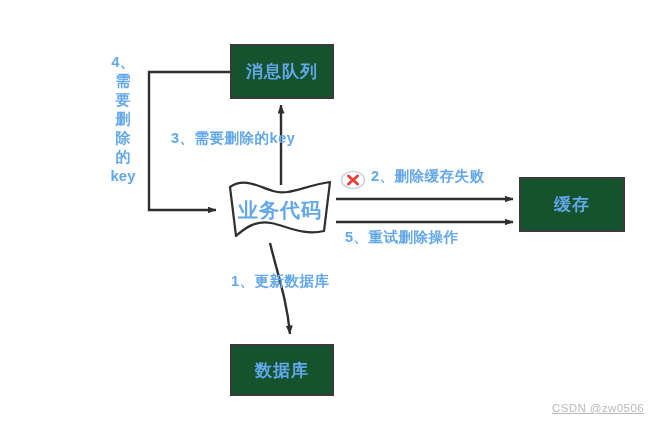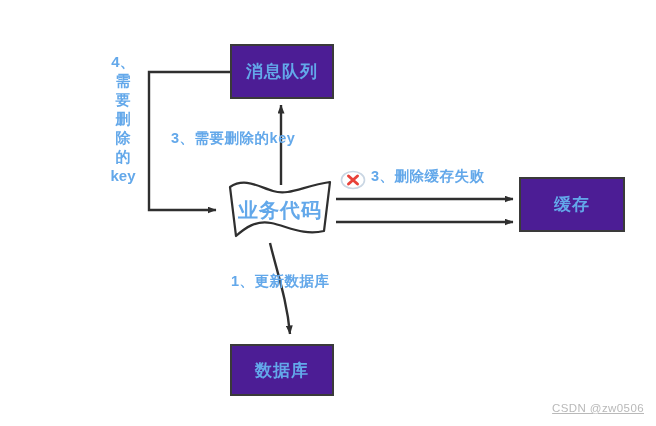--- a/index.html
+++ b/index.html
@@ -31,21 +31,21 @@
     display: flex;
     align-items: center;
     justify-content: center;
     color: #63a8ea;
     font-weight: bold;
     letter-spacing: 1px;
     user-select: none;
   }
   .node-box {
     border: 2.5px solid #3a3a3a;
-    background: #4c1d95;
+    background: #14532d;
   }
   .node-label {
     position: relative;
     z-index: 3;
   }
   
   #node-mq {
     left: 230px; top: 44px; width: 104px; height: 55px;
     font-size: 17px;
   }
@@ -156,22 +156,23 @@
   <div class="node node-box" id="node-db">
     <span class="node-label">数据库</span>
   </div>
 
   <div class="node node-box" id="node-cache">
     <span class="node-label">缓存</span>
   </div>
 
   <div class="edge-label" id="label-3">3、需要删除的key</div>
 
-  <div class="edge-label" id="label-2">3、删除缓存失败</div>
+  <div class="edge-label" id="label-2">2、删除缓存失败</div>
 
+  <div class="edge-label" id="label-5">5、重试删除操作</div>
 
   <div class="edge-label" id="label-1">1、更新数据库</div>
 
   <div id="label-4">
     <span>4、</span>
     <span>需</span>
     <span>要</span>
     <span>删</span>
     <span>除</span>
     <span>的</span>

